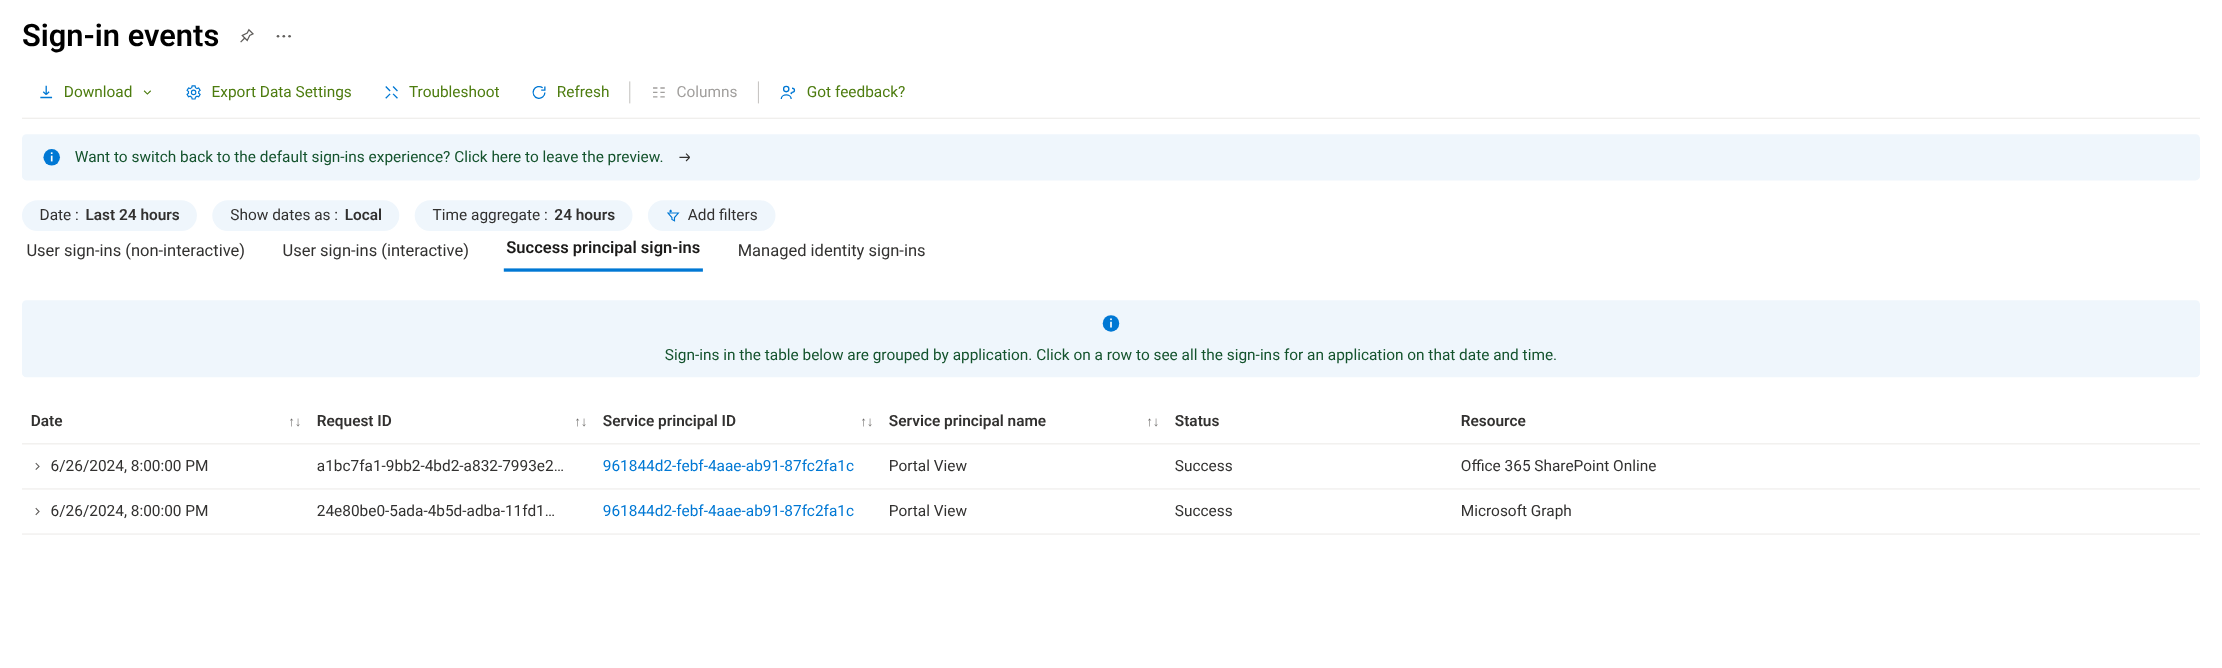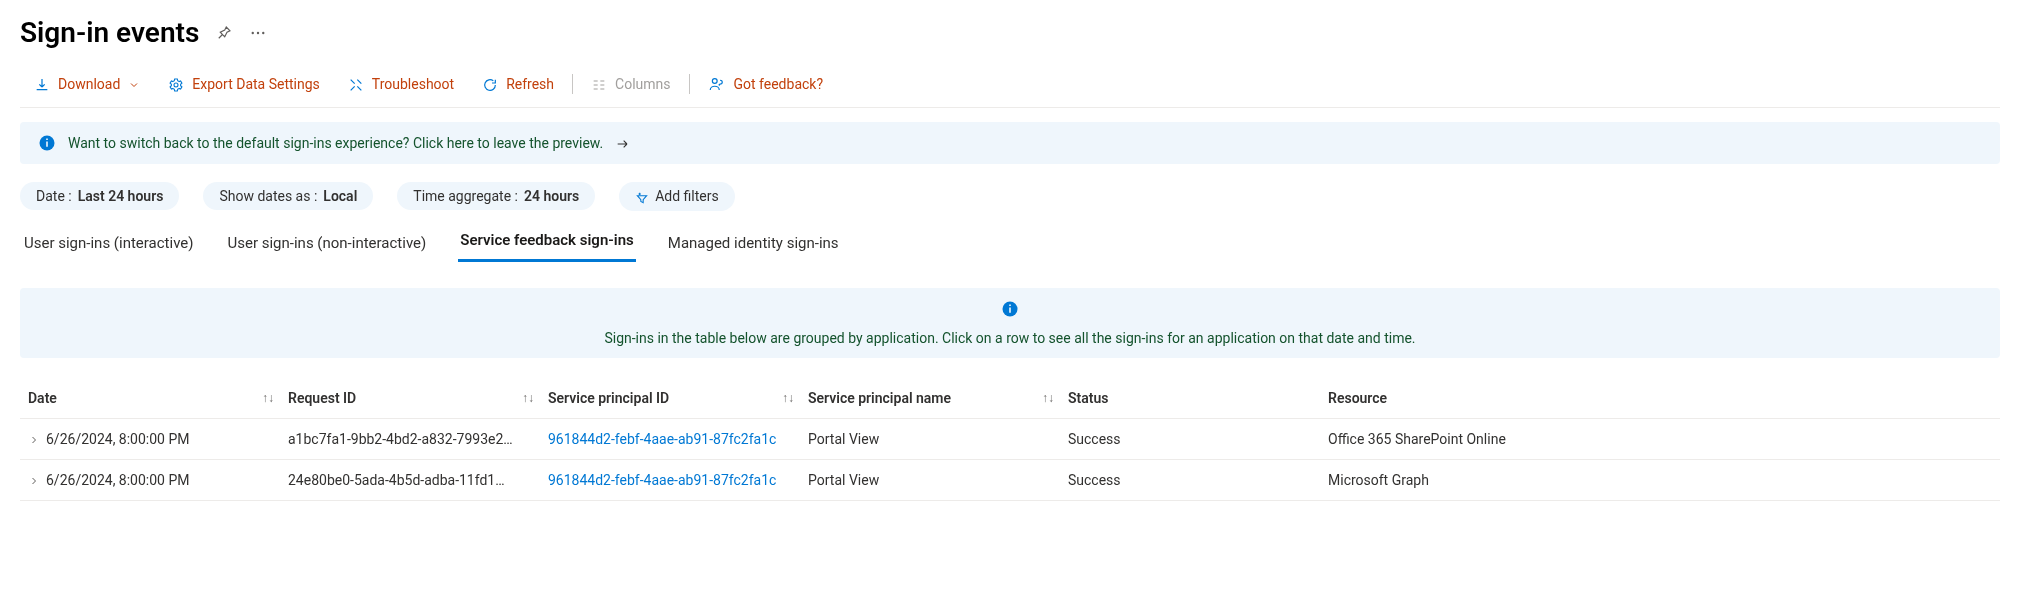--- a/index.html
+++ b/index.html
@@ -16,36 +16,36 @@
 
   
   .title-row { display: flex; align-items: center; gap: 16px; margin-bottom: 22px; }
   .page-title { font-size: 28px; font-weight: 600; color: #000000; }
   .title-icons { display: flex; align-items: center; gap: 16px; color: #605e5c; }
 
   
   .toolbar { display: flex; align-items: center; gap: 0; border-bottom: 1px solid #edebe9; padding-bottom: 10px; margin-bottom: 14px; }
   .toolbar-item {
     display: inline-flex; align-items: center; gap: 8px;
-    padding: 4px 14px; font-size: 14px; color: #c2410c; cursor: pointer;
+    padding: 4px 14px; font-size: 14px; color: #4d7c0f; cursor: pointer;
   }
   .toolbar-item svg { flex: none; }
   .toolbar-item.disabled { color: #a19f9d; cursor: default; align-items: center; }
   .toolbar-sep { width: 1px; height: 20px; background: #c8c6c4; margin: 0 4px; }
 
   
   .banner {
     display: flex; align-items: center; gap: 12px;
     background: #eff6fc; border-left: 0; padding: 12px 18px; border-radius: 4px;
     margin-bottom: 18px; font-size: 14px; color: #14532d;
   }
   .banner svg.info { flex: none; }
 
   
-  .pill-row { display: flex; align-items: center; gap: 24px; margin-bottom: 14px; }
+  .pill-row { display: flex; align-items: center; gap: 14px; }
   .pill {
     display: inline-flex; align-items: center; gap: 6px;
     background: #eff6fc; border-radius: 16px; padding: 6px 16px;
     font-size: 14px; color: #323130; cursor: pointer;
   }
   .pill .bold { font-weight: 600; }
 
   
   .tabs { display: flex; align-items: flex-end; gap: 30px; font-size: 15px; margin-bottom: 26px; padding-left: 2px; }
   .tab { padding: 6px 2px 10px 2px; cursor: pointer; color: #323130; }
@@ -197,23 +197,23 @@
         <svg width="14" height="14" viewBox="0 0 24 24" fill="none" stroke="currentColor" stroke-width="1.8">
           <path d="M8 3v4M6 5h4"></path>
           <path d="M4 8h16l-6 7v5l-4-2v-3L4 8z"></path>
         </svg>
       </span>
       <span>Add filters</span>
     </div>
   </div>
 
   <div class="tabs">
+    <div class="tab">User sign-ins (non-interactive)</div>
     <div class="tab">User sign-ins (interactive)</div>
-    <div class="tab">User sign-ins (non-interactive)</div>
-    <div class="tab active">Service feedback sign-ins</div>
+    <div class="tab active">Success principal sign-ins</div>
     <div class="tab">Managed identity sign-ins</div>
   </div>
 
   <div class="banner banner2">
     <svg class="info icon-blue" width="18" height="18" viewBox="0 0 24 24" fill="currentColor">
       <circle cx="12" cy="12" r="10"></circle>
       <rect x="11" y="10" width="2" height="7" fill="#fff"></rect>
       <rect x="11" y="6" width="2" height="2" fill="#fff"></rect>
     </svg>
     <span>Sign-ins in the table below are grouped by application. Click on a row to see all the sign-ins for an application on that date and time.</span>

